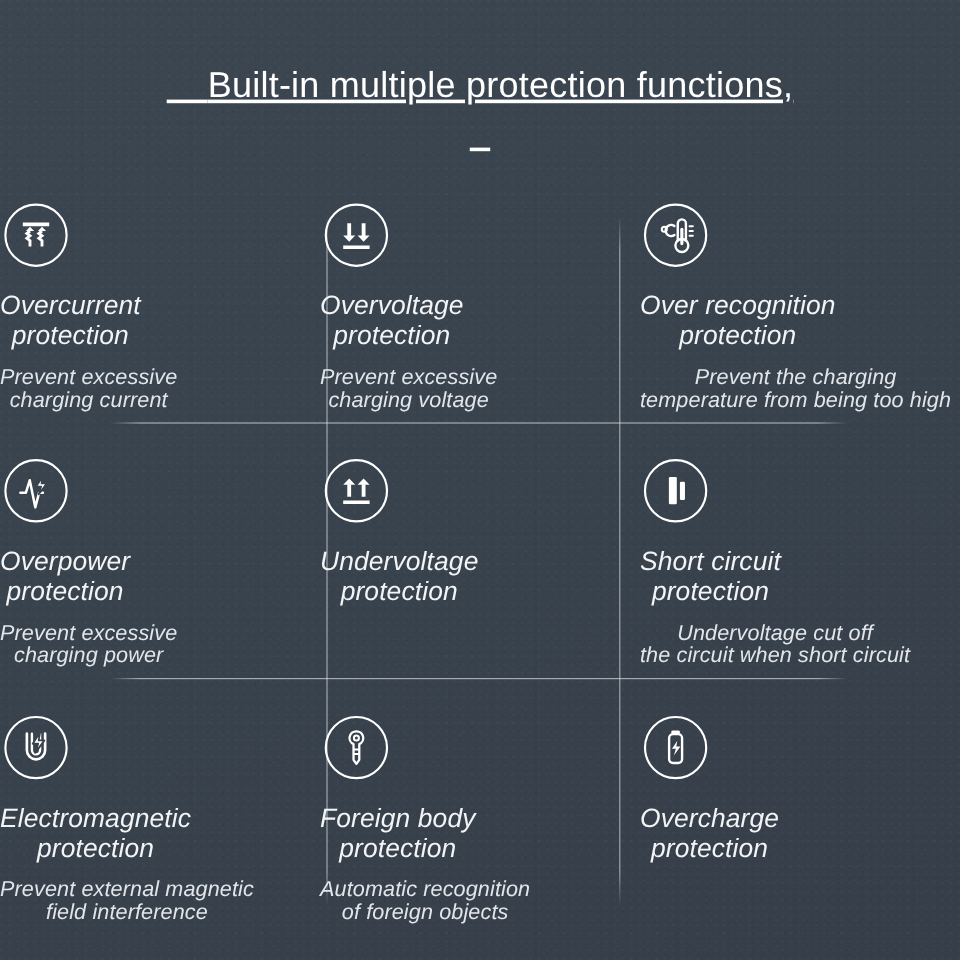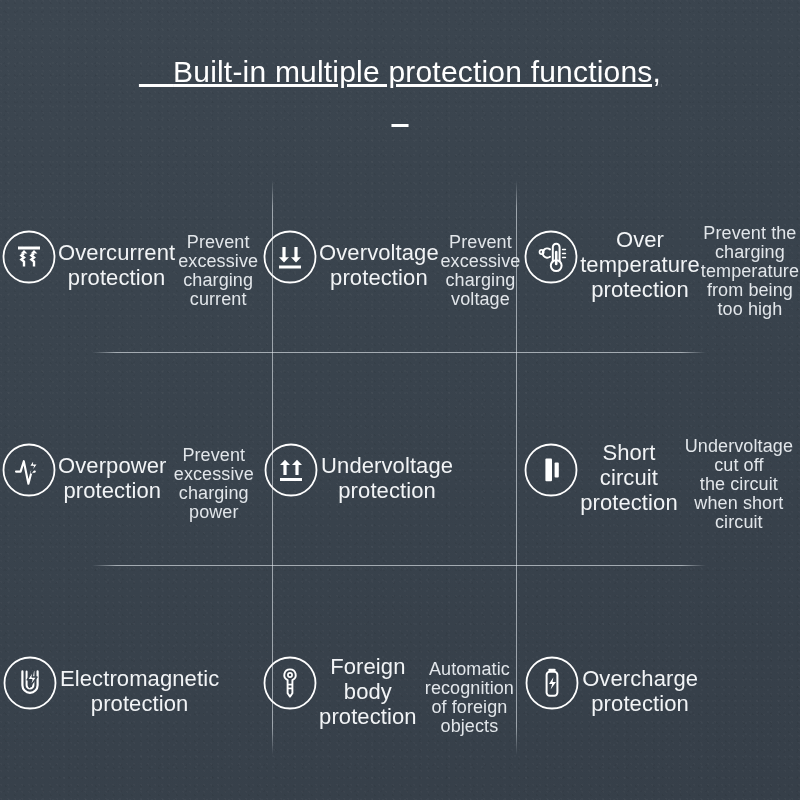--- a/index.html
+++ b/index.html
@@ -40,23 +40,24 @@
 
   
   .grid{
     position:absolute;left:0;top:150px;width:800px;height:640px;
     display:grid;
     grid-template-columns:1fr 1fr 1fr;
     grid-template-rows:1fr 1fr 1fr;
   }
   .cell{
     position:relative;
-    display:flex;flex-direction:row;align-items:center;
+    display:flex;flex-direction:column;align-items:flex-start;
     padding-top:16px;
     box-sizing:border-box;
+    font-style:italic;
   }
   .icon-wrap{
     width:60px;height:60px;
     display:flex;align-items:center;justify-content:center;
     margin-bottom:16px;
   }
   .icon-wrap svg{display:block;}
   .title{
     color:#f2f4f6;
     font-size:22px;
@@ -150,21 +151,21 @@
           <path d="M30.8 34.2 V19.2 a3.4 3.4 0 0 1 6.8 0 V34.2" stroke-width="2"></path>
           <circle cx="34.2" cy="37.6" r="5.4" stroke-width="2"></circle>
           <line x1="34.2" y1="24" x2="34.2" y2="36" stroke-width="2.6" stroke-linecap="round"></line>
           <line x1="40.6" y1="21.5" x2="43.4" y2="21.5" stroke-width="1.6" stroke-linecap="round"></line>
           <line x1="40.6" y1="25.5" x2="43.4" y2="25.5" stroke-width="1.6" stroke-linecap="round"></line>
           <line x1="40.6" y1="29.5" x2="43.4" y2="29.5" stroke-width="1.6" stroke-linecap="round"></line>
           <circle cx="19.6" cy="24" r="2.1" stroke-width="1.7"></circle>
           <path d="M28 21.4 a4.6 4.6 0 1 0 0 7.4" stroke-width="2" stroke-linecap="round"></path>
         </svg>
       </div>
-      <div class="title">Over temperature
+      <div class="title">Over recognition
 protection</div>
       <div class="desc">Prevent the charging
 temperature from being too high</div>
     </div>
 
     <div class="cell">
       <div class="icon-wrap">
         <svg width="58" height="58" viewBox="0 0 58 58" fill="none" stroke="#ffffff" stroke-width="1.8">
           <circle cx="29" cy="29" r="25.5"></circle>
           <path d="M16 30.6 h4.6 l3.2 -10.4 4.6 22.6 3.2 -12.2 h3.2" stroke-width="2.1" stroke-linejoin="round" stroke-linecap="round"></path>
@@ -210,20 +211,22 @@
       <div class="icon-wrap">
         <svg width="58" height="58" viewBox="0 0 58 58" fill="none" stroke="#ffffff" stroke-width="1.8">
           <circle cx="29" cy="29" r="25.5"></circle>
           <path d="M21.4 17.4 v13.8 a7.6 7.6 0 0 0 15.2 0 V17.4" stroke-width="2.2" stroke-linecap="round"></path>
           <path d="M25.6 17.4 v13.8 a3.4 3.4 0 0 0 6.8 0 V17.4" stroke-width="2" stroke-linecap="round"></path>
           <path d="M32.4 16.4 l-6.2 9.4 4.6 0 -2.4 7.6 7.6 -10.4 -4.8 0 z" fill="#ffffff" stroke="#39434d" stroke-width="1.5" stroke-linejoin="round"></path>
         </svg>
       </div>
       <div class="title">Electromagnetic
 protection</div>
+      <div class="desc">Prevent external magnetic
+field interference</div>
     </div>
 
     <div class="cell">
       <div class="icon-wrap">
         <svg width="58" height="58" viewBox="0 0 58 58" fill="none" stroke="#ffffff" stroke-width="1.8">
           <circle cx="29" cy="29" r="25.5"></circle>
           <path d="M29 15.4 a5.6 5.6 0 0 1 2.4 10.7 l0 13.1 -2.4 3.4 -2.4 -3.4 0 -13.1 A5.6 5.6 0 0 1 29 15.4 z" stroke-width="1.9" stroke-linejoin="round"></path>
           <circle cx="29" cy="21" r="2.1" stroke-width="1.7"></circle>
           <line x1="26.6" y1="30.6" x2="31.4" y2="30.6" stroke-width="1.7"></line>
           <line x1="26.6" y1="34.4" x2="31.4" y2="34.4" stroke-width="1.7"></line>

